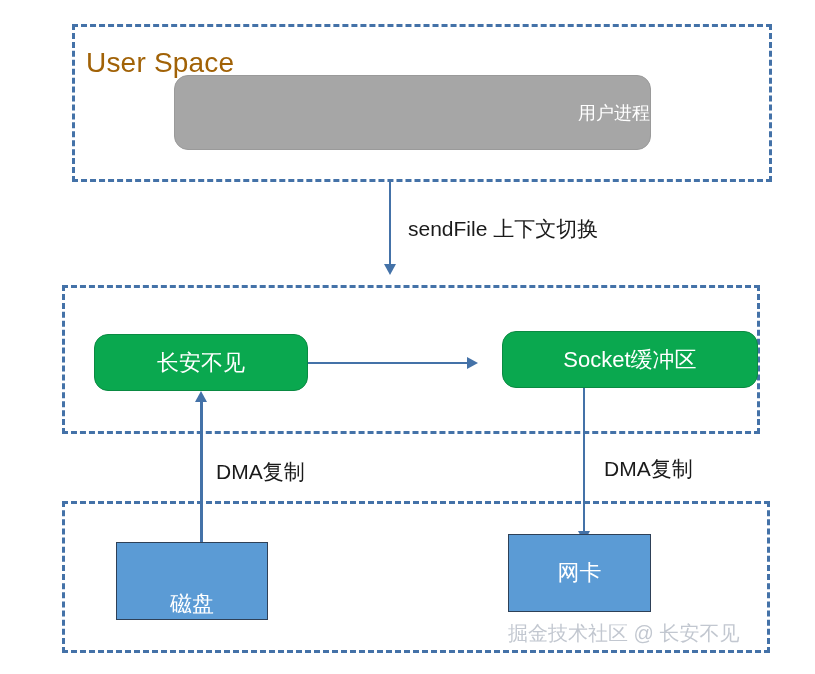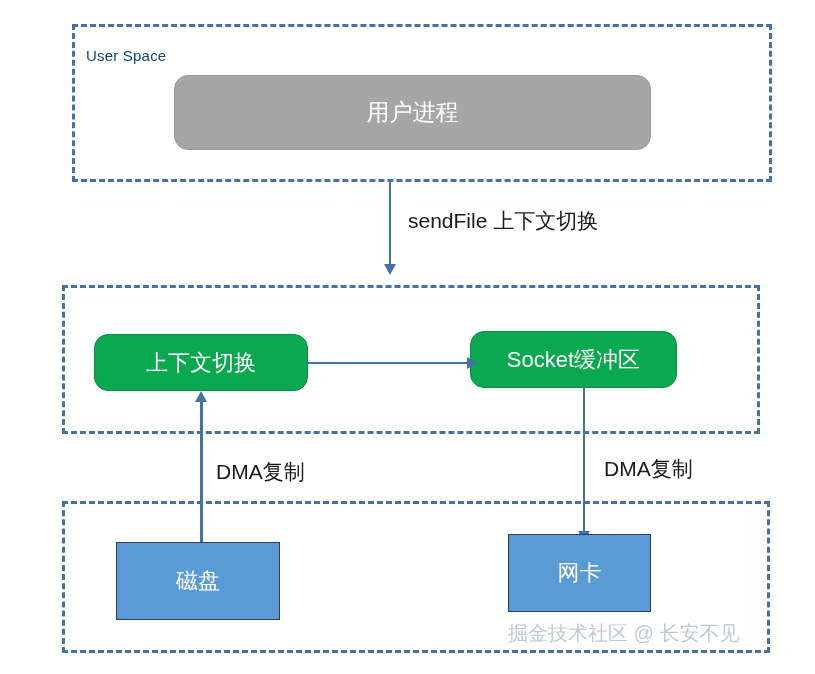--- a/index.html
+++ b/index.html
@@ -20,42 +20,43 @@
 
   
   .region {
     position: absolute;
     border: 3px dashed #4472a8;
     background: transparent;
     box-sizing: border-box;
   }
   .region-label {
     position: absolute;
-    font-size: 15px;
-    color: #0c4a6e;
+    font-size: 28px;
+    color: #a16207;
     white-space: nowrap;
     letter-spacing: 0.2px;
     text-align: center;
   }
 
   
   .node {
     position: absolute;
     box-sizing: border-box;
     display: flex;
     align-items: center;
     justify-content: center;
     color: #ffffff;
     white-space: nowrap;
   }
   .node-user {
     background: #a6a6a6;
     border: 1px solid #9a9a9a;
     border-radius: 14px;
-    font-size: 23px;
+    font-size: 18px;
+    justify-content: flex-end;
   }
   .node-kernelbuf,
   .node-socketbuf {
     background: #0aa84f;
     border: 1px solid #0a8a42;
     border-radius: 14px;
     font-size: 22px;
   }
   .node-disk,
   .node-nic {
@@ -119,46 +120,46 @@
 
   <div class="region" style="left:72px; top:24px; width:700px; height:158px;"></div>
   <div class="region-label" style="left:86px; top:47px;">User Space</div>
 
   <div class="node node-user" style="left:174px; top:75px; width:477px; height:75px;">
     <span>用户进程</span>
   </div>
 
   <div class="conn conn-v" style="left:389px; top:182px; width:2px; height:84px;"></div>
   <div class="arrowhead arrow-down" style="left:384px; top:264px;"></div>
-  <div class="edge-label" style="left:408px; top:207px;">sendFile 上下文切换</div>
+  <div class="edge-label" style="left:408px; top:215px;">sendFile 上下文切换</div>
 
   <div class="region" style="left:62px; top:285px; width:698px; height:149px;"></div>
 
   <div class="node node-kernelbuf" style="left:94px; top:334px; width:214px; height:57px;">
-    <span>上下文切换</span>
+    <span>长安不见</span>
   </div>
 
-  <div class="node node-socketbuf" style="left:470px; top:331px; width:207px; height:57px;">
+  <div class="node node-socketbuf" style="left:502px; top:331px; width:256px; height:57px;">
     <span>Socket缓冲区</span>
   </div>
 
   <div class="conn conn-h" style="left:308px; top:362px; width:160px; height:2px;"></div>
   <div class="arrowhead arrow-right" style="left:467px; top:357px;"></div>
 
   <div class="conn conn-v" style="left:200px; top:400px; width:3px; height:144px;"></div>
   <div class="arrowhead arrow-up" style="left:195px; top:391px;"></div>
   <div class="edge-label" style="left:216px; top:458px;">DMA复制</div>
 
   <div class="conn conn-v" style="left:583px; top:388px; width:2px; height:145px;"></div>
   <div class="arrowhead arrow-down" style="left:578px; top:531px;"></div>
   <div class="edge-label" style="left:604px; top:455px;">DMA复制</div>
 
   <div class="region" style="left:62px; top:501px; width:708px; height:152px;"></div>
 
-  <div class="node node-disk" style="left:116px; top:542px; width:164px; height:78px;">
+  <div class="node node-disk" style="left:116px; top:542px; width:152px; height:78px;align-items:flex-end;">
     <span>磁盘</span>
   </div>
 
   <div class="node node-nic" style="left:508px; top:534px; width:143px; height:78px;">
     <span>网卡</span>
   </div>
 
   <div class="watermark" style="left:508px; top:620px;">掘金技术社区 @ 长安不见</div>
 
 </div>

